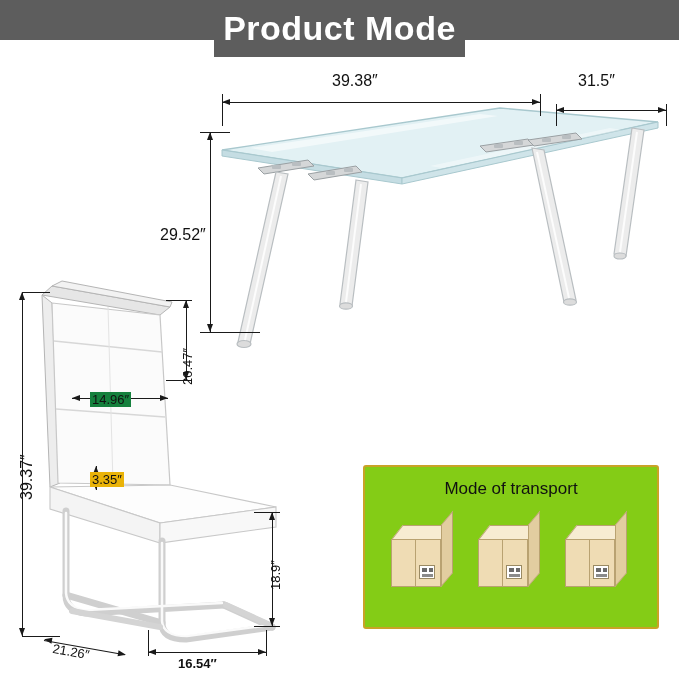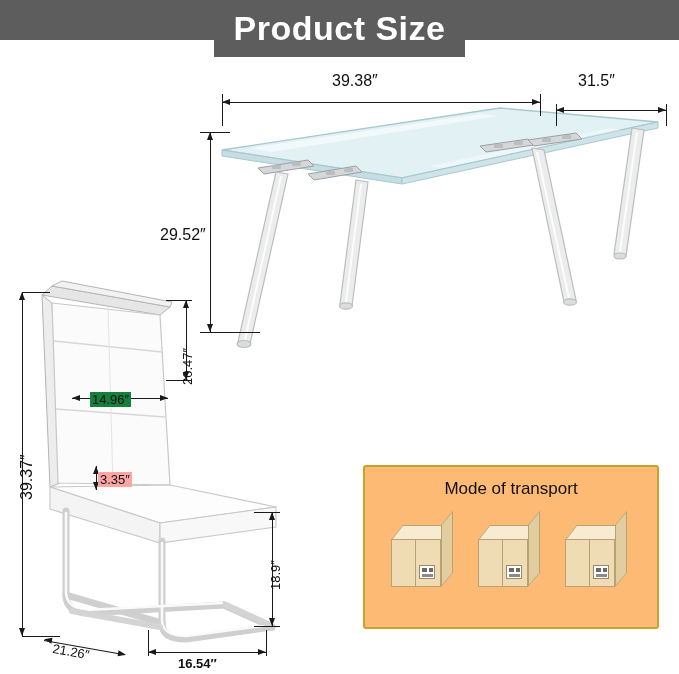--- a/index.html
+++ b/index.html
@@ -46,21 +46,21 @@
   .arrL,.arrR{position:absolute;width:0;height:0;border-top:3.5px solid transparent;border-bottom:3.5px solid transparent;}
   .arrL{border-right:8px solid #1a1a1a;}
   .arrR{border-left:8px solid #1a1a1a;}
   .arrU,.arrD{position:absolute;width:0;height:0;border-left:3.5px solid transparent;border-right:3.5px solid transparent;}
   .arrU{border-bottom:8px solid #1a1a1a;}
   .arrD{border-top:8px solid #1a1a1a;}
 
   
   #transport-panel{
     position:absolute;left:363px;top:465px;width:292px;height:160px;
-    border:2px solid #c9a227;border-radius:3px;background:#fdba74;
+    border:2px solid #c9a227;border-radius:3px;background:#84cc16;
   }
   #transport-title{
     position:absolute;left:0;top:12px;width:292px;text-align:center;
     font-size:17px;color:#111;
   }
   .carton{position:absolute;width:62px;height:62px;}
   .carton .front{position:absolute;left:0;top:14px;width:50px;height:48px;background:#efdcb4;border:1px solid #b9a271;box-sizing:border-box;}
   .carton .top{position:absolute;left:0;top:0;width:50px;height:15px;background:#f7ecd2;border:1px solid #b9a271;box-sizing:border-box;transform:skewX(-38deg);transform-origin:bottom left;}
   .carton .sidep{position:absolute;left:50px;top:0;width:12px;height:62px;background:#e2cda0;border:1px solid #b9a271;box-sizing:border-box;transform:skewY(-50deg);transform-origin:top left;}
   .carton .seam{position:absolute;left:24px;top:14px;width:1px;height:48px;background:#b9a271;}
@@ -73,21 +73,21 @@
   
   #table-svg{position:absolute;left:180px;top:60px;}
   #chair-svg{position:absolute;left:10px;top:255px;}
 </style>
 </head>
 <body>
 
 <div id="header-bar"></div>
 <div id="hdr-notch-left" class="hdr-notch"></div>
 <div id="hdr-notch-right" class="hdr-notch"></div>
-<div id="header-title">Product Size</div>
+<div id="header-title">Product Mode</div>
 
 <svg id="table-svg" width="480" height="300" viewBox="0 0 480 300">
 
   <polygon points="42,90 320,48 478,62 222,118" fill="#d8ecf0" fill-opacity="0.75" stroke="#a8c8ce" stroke-width="1.4"></polygon>
   <polygon points="42,90 222,118 222,124 42,96" fill="#c5dde3" stroke="#a8c8ce" stroke-width="1"></polygon>
   <polygon points="222,118 478,62 478,68 222,124" fill="#cfe4e9" stroke="#a8c8ce" stroke-width="1"></polygon>
 
   <polygon points="70,88 300,54 318,56 92,92" fill="#ffffff" fill-opacity="0.55"></polygon>
   <polygon points="250,106 430,68 442,70 262,108" fill="#ffffff" fill-opacity="0.4"></polygon>
 
@@ -194,21 +194,21 @@
 <div class="dim small vert" style="left:180px;top:385px;transform:rotate(-90deg);">20.47″</div>
 
 <div class="hline" style="left:72px;top:398px;width:96px;"></div>
 <div class="arrL" style="left:72px;top:394.5px;"></div>
 <div class="arrR" style="left:160px;top:394.5px;"></div>
 <div class="dim small" style="left:90px;top:392px;background:#15803d;padding:0 2px;">14.96″</div>
 
 <div class="vline" style="left:96px;top:466px;height:24px;"></div>
 <div class="arrU" style="left:92.5px;top:466px;"></div>
 <div class="arrD" style="left:92.5px;top:482px;"></div>
-<div class="dim small" style="left:98px;top:472px;background:#fca5a5;padding:0 2px;">3.35″</div>
+<div class="dim small" style="left:90px;top:472px;background:#eab308;padding:0 2px;">3.35″</div>
 
 <div class="vline" style="left:22px;top:292px;height:344px;"></div>
 <div class="arrU" style="left:18.5px;top:292px;"></div>
 <div class="arrD" style="left:18.5px;top:628px;"></div>
 <div class="hline" style="left:22px;top:292px;width:28px;"></div>
 <div class="hline" style="left:22px;top:636px;width:38px;"></div>
 <div class="dim vert" style="left:18px;top:500px;transform:rotate(-90deg);">39.37″</div>
 
 <div class="vline" style="left:272px;top:512px;height:114px;"></div>
 <div class="arrU" style="left:268.5px;top:512px;"></div>

